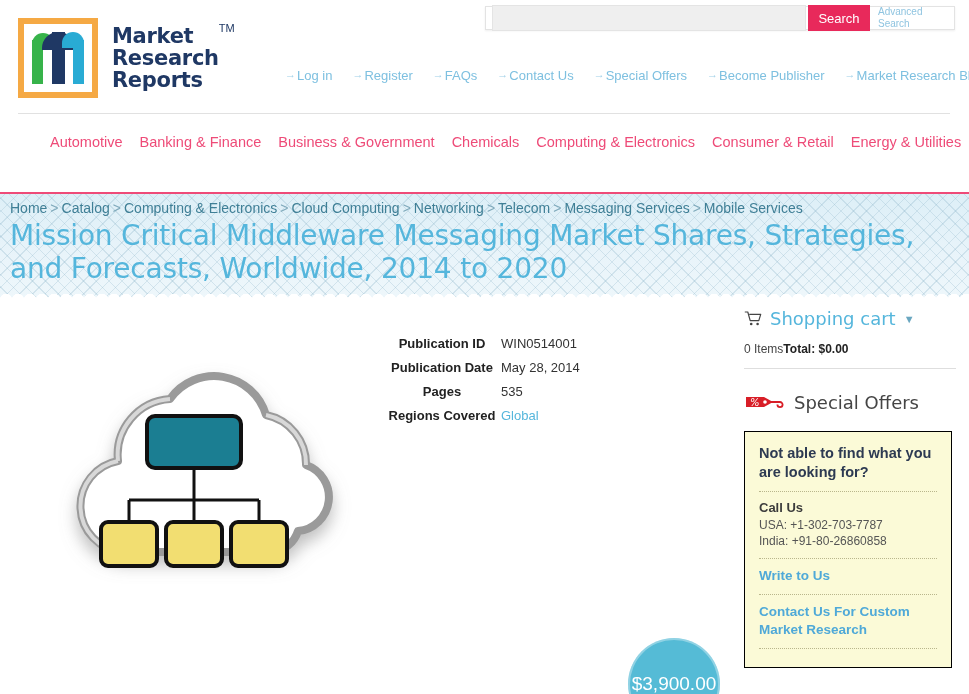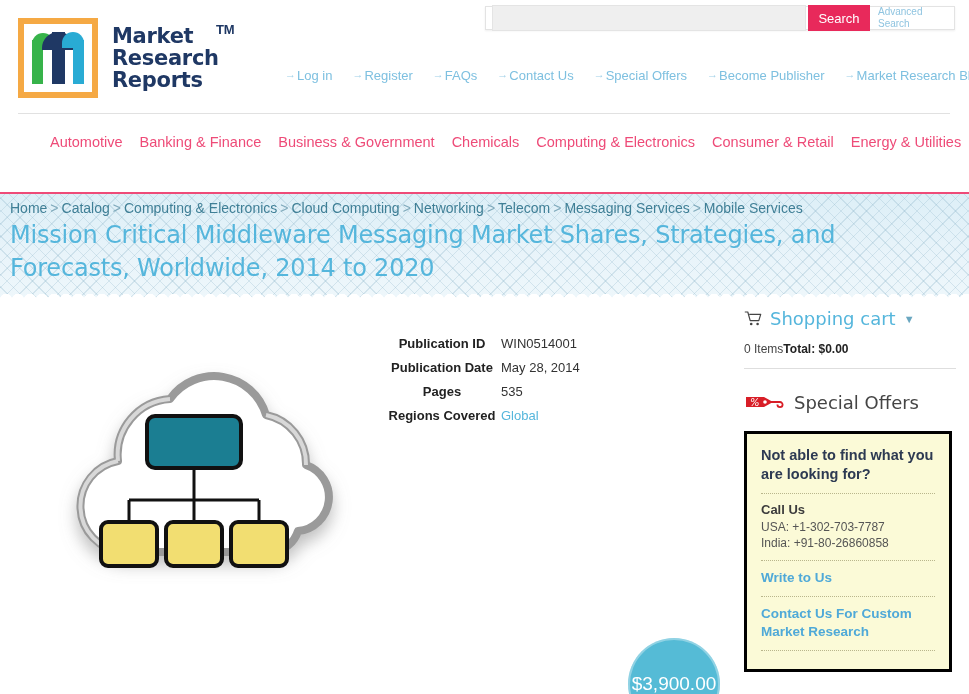--- a/index.html
+++ b/index.html
@@ -24,21 +24,21 @@
   .logo-m .stem-c { position: absolute; left: 22px; top: 0px; width: 13px; height: 52px; background: #1F3864; }
   .logo-m .stem-c:after { content:""; position:absolute; left:-10px; top:0px; width: 33px; height: 18px; background:#1F3864; border-radius: 16px 16px 0 0; }
   .logo-m .stem-r { position: absolute; left: 43px; top: 8px; width: 11px; height: 44px; background: #29ABD4; }
   .logo-m .stem-r:before { content:""; position:absolute; left:-11px; top:-8px; width: 22px; height: 16px; background:#29ABD4; border-radius: 11px 11px 0 0; }
   .logo-text { margin-left: 14px; position: relative; }
   .logo-text div {
     font-family: "DejaVu Sans", sans-serif;
     font-weight: bold; font-size: 21px; line-height: 22px;
     color: #1F3864; letter-spacing: -0.3px;
   }
-  .logo-tm { position: absolute; right: -16px; top: -3px; font-size: 13px; color: #1F3864; font-weight: bold; }
+  .logo-tm { position: absolute; right: -16px; top: -3px; font-size: 11px; color: #1F3864; font-weight: normal; }
 
   .search-panel {
     position: absolute; left: 485px; top: 6px; width: 470px; height: 24px;
     background: #ffffff; border: 1px solid #e3e3e3;
     box-shadow: 0 1px 2px rgba(0,0,0,.07);
     display: flex; align-items: center; padding: 5px 6px;
   }
   .search-input {
     width: 314px; height: 26px; background: #efefef; border: 1px solid #e4e4e4;
     font-family: "Liberation Sans", sans-serif; font-size: 12px; padding: 0 6px; color: #333;
@@ -85,21 +85,21 @@
       repeating-linear-gradient(-45deg, rgba(140,180,200,.28) 0 1px, transparent 1px 9px),
       linear-gradient(180deg, #ddeff7 0%, #e9f4fa 60%, #eef7fb 100%);
     border-top: 2px solid #EE4B78;
     padding: 6px 16px 0 10px;
     overflow: hidden;
   }
   .crumb { font-size: 14px; color: #3f7f96; margin-bottom: 3px; }
   .crumb .sep { color: #7fa9bb; margin: 0 3px; }
   .page-title {
     font-family: "DejaVu Sans", sans-serif;
-    font-size: 24px; line-height: 33px; color: #55B6DC; font-weight: normal;
+    font-size: 28px; line-height: 33px; color: #55B6DC; font-weight: normal;
     letter-spacing: -0.2px;
   }
   .scallop {
     position: absolute; left: 0; bottom: 0; width: 969px; height: 11px;
     background-image:
       radial-gradient(circle at 6px 11px, #ffffff 6px, transparent 6.5px);
     background-size: 12px 12px; background-repeat: repeat-x;
   }
 
   
@@ -125,21 +125,21 @@
   .cart-head { display: flex; align-items: center; }
   .cart-head .title { font-family: "DejaVu Sans", sans-serif; font-size: 18px; color: #55B6DC; margin-left: 7px; }
   .cart-head .chev { margin-left: 8px; color: #6aa7c0; font-size: 11px; }
   .cart-sum { margin-top: 13px; font-size: 12px; color: #444; }
   .cart-sum b { color: #222; }
   .sb-rule { margin-top: 12px; height: 1px; background: #dedede; }
   .offers-head { display: flex; align-items: center; margin-top: 22px; }
   .offers-head .title { font-family: "DejaVu Sans", sans-serif; font-size: 18px; color: #444; margin-left: 10px; }
 
   .yellow-box {
-    margin-top: 18px; width: 208px; background: #FBFAD7; border: 3px solid #000000;
+    margin-top: 18px; width: 208px; background: #FBFAD7; border: 1px solid #000000;
     padding: 12px 14px 10px 14px;
   }
   .yb-title { font-size: 14.5px; font-weight: bold; color: #2d3a52; line-height: 19px; }
   .yb-dots { border-bottom: 1px dotted #b9b68c; margin: 9px 0 8px 0; }
   .yb-sub { font-size: 13px; font-weight: bold; color: #3c3c3c; margin-bottom: 2px; }
   .yb-line { font-size: 12px; color: #555; line-height: 16px; }
   .yb-link { font-size: 13.5px; font-weight: bold; color: #4FA9D8; cursor: pointer; line-height: 18px; }
 </style>
 </head>
 <body>

